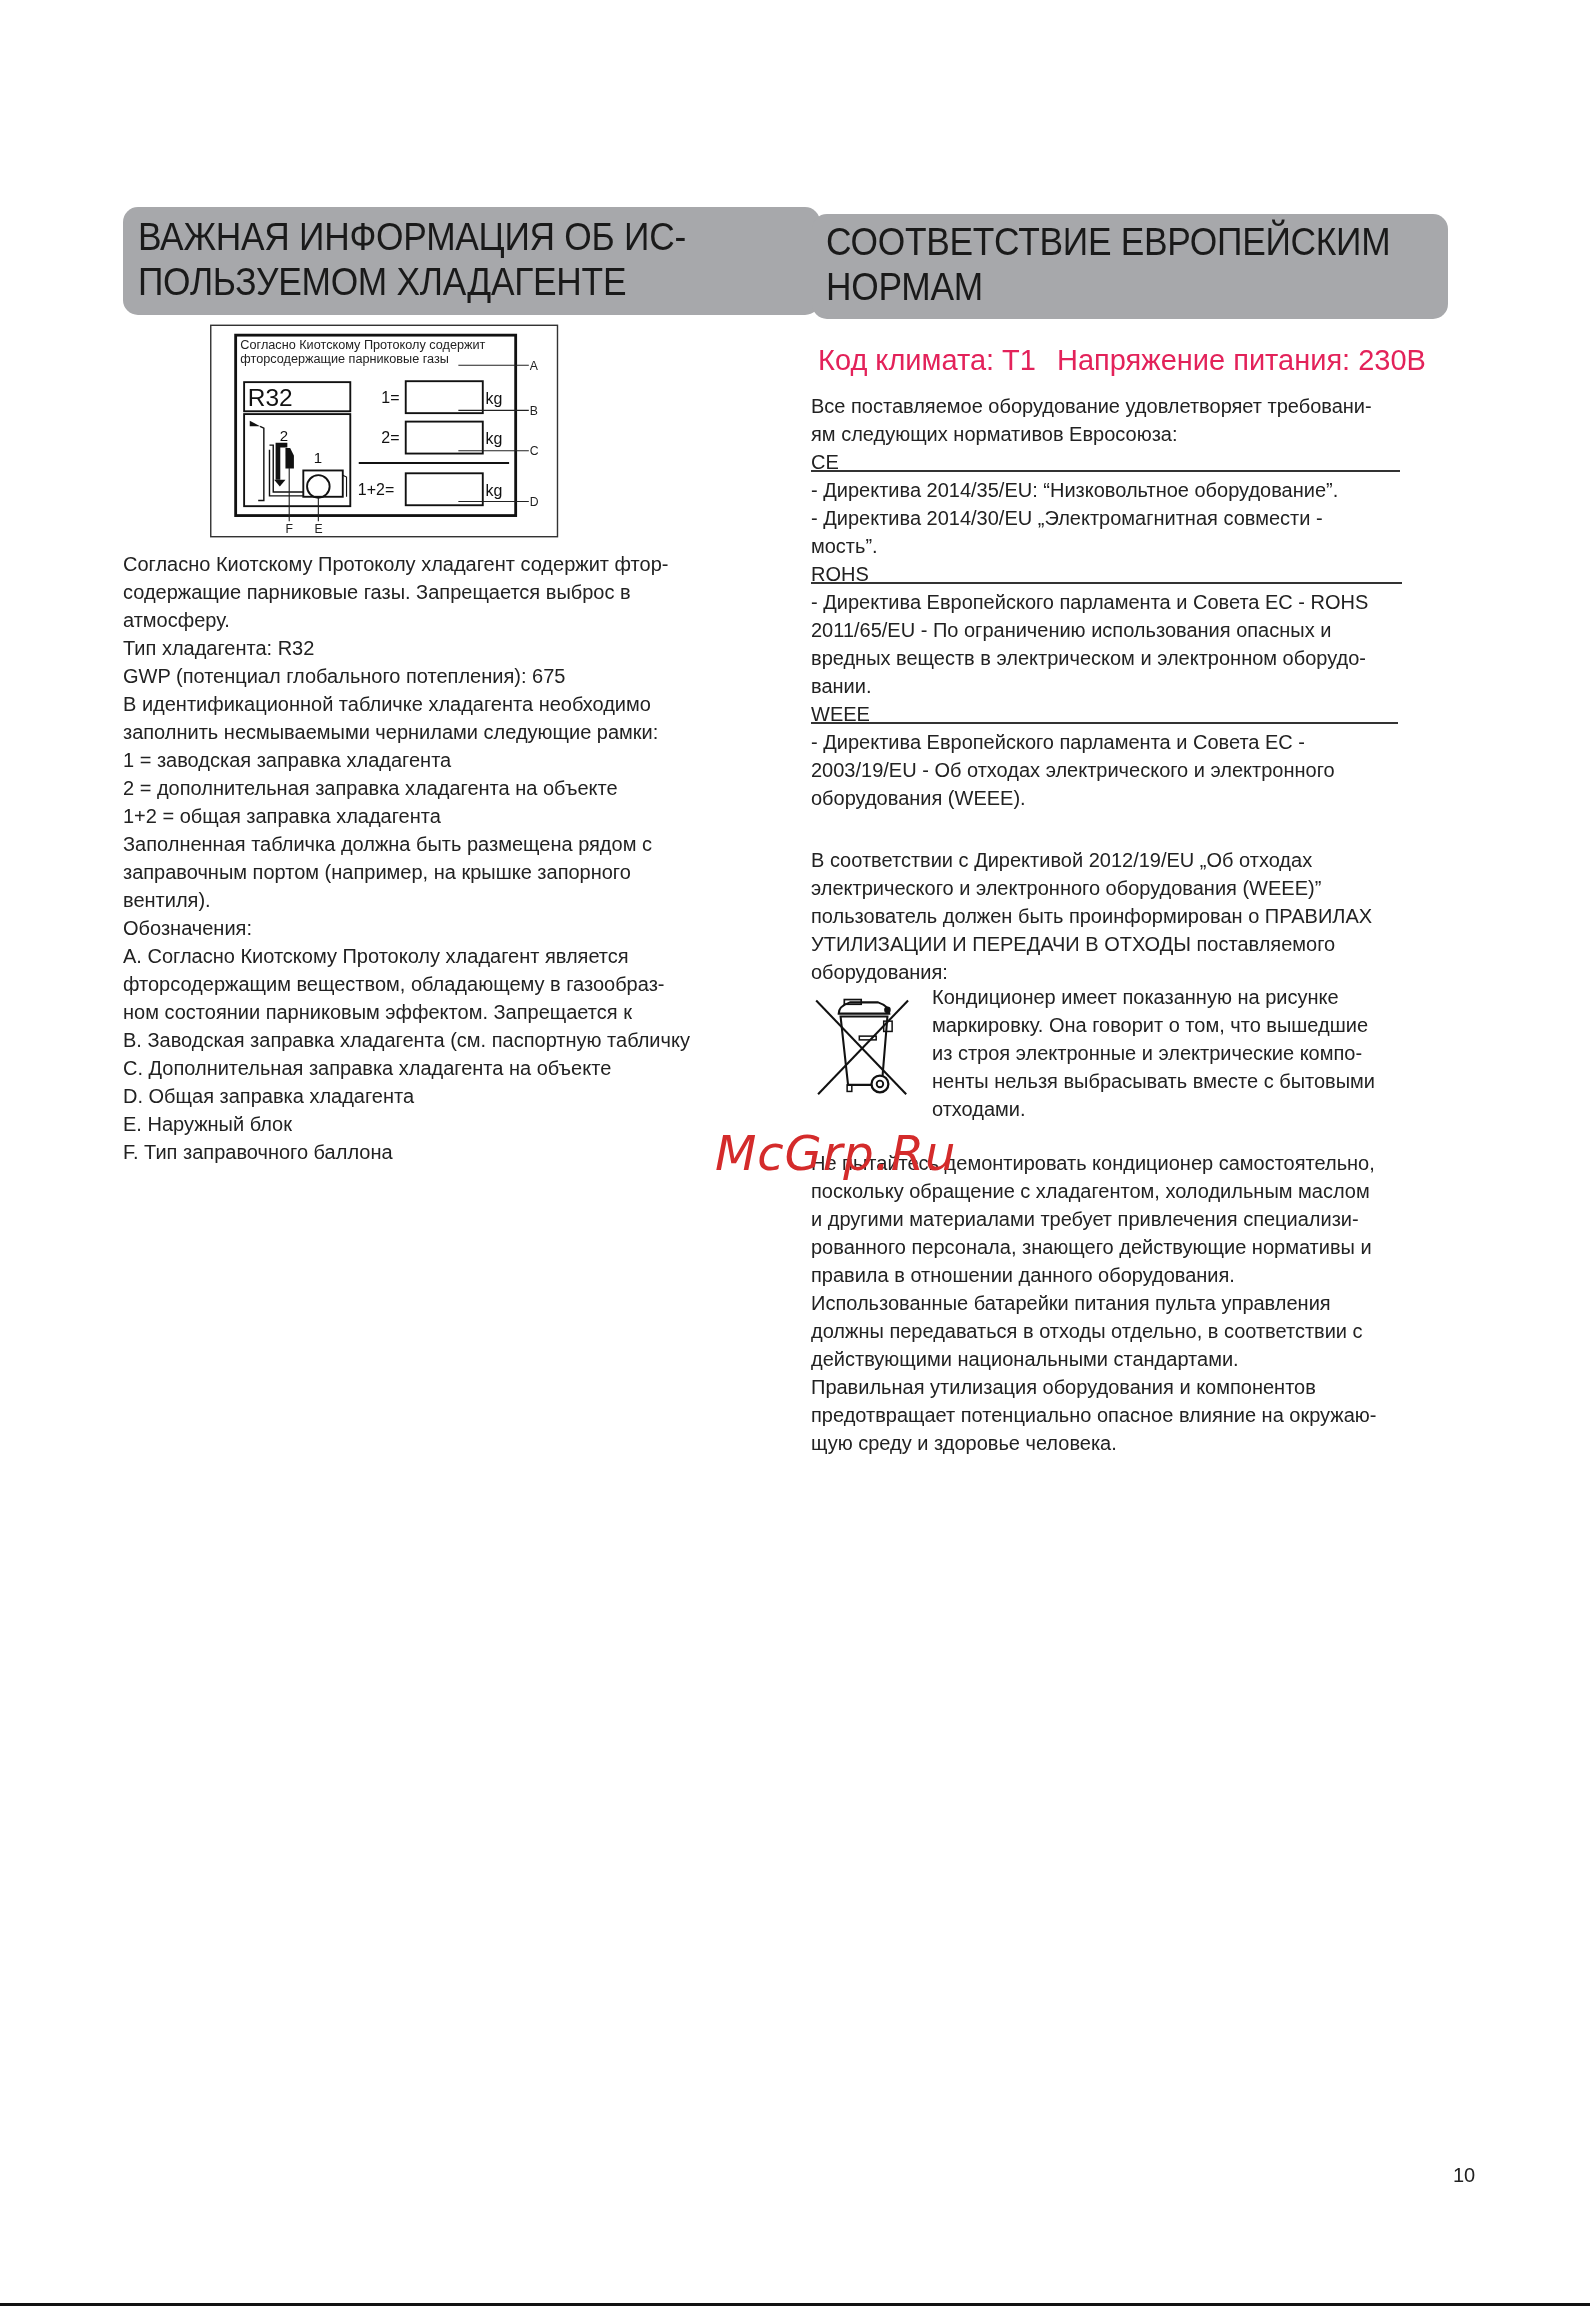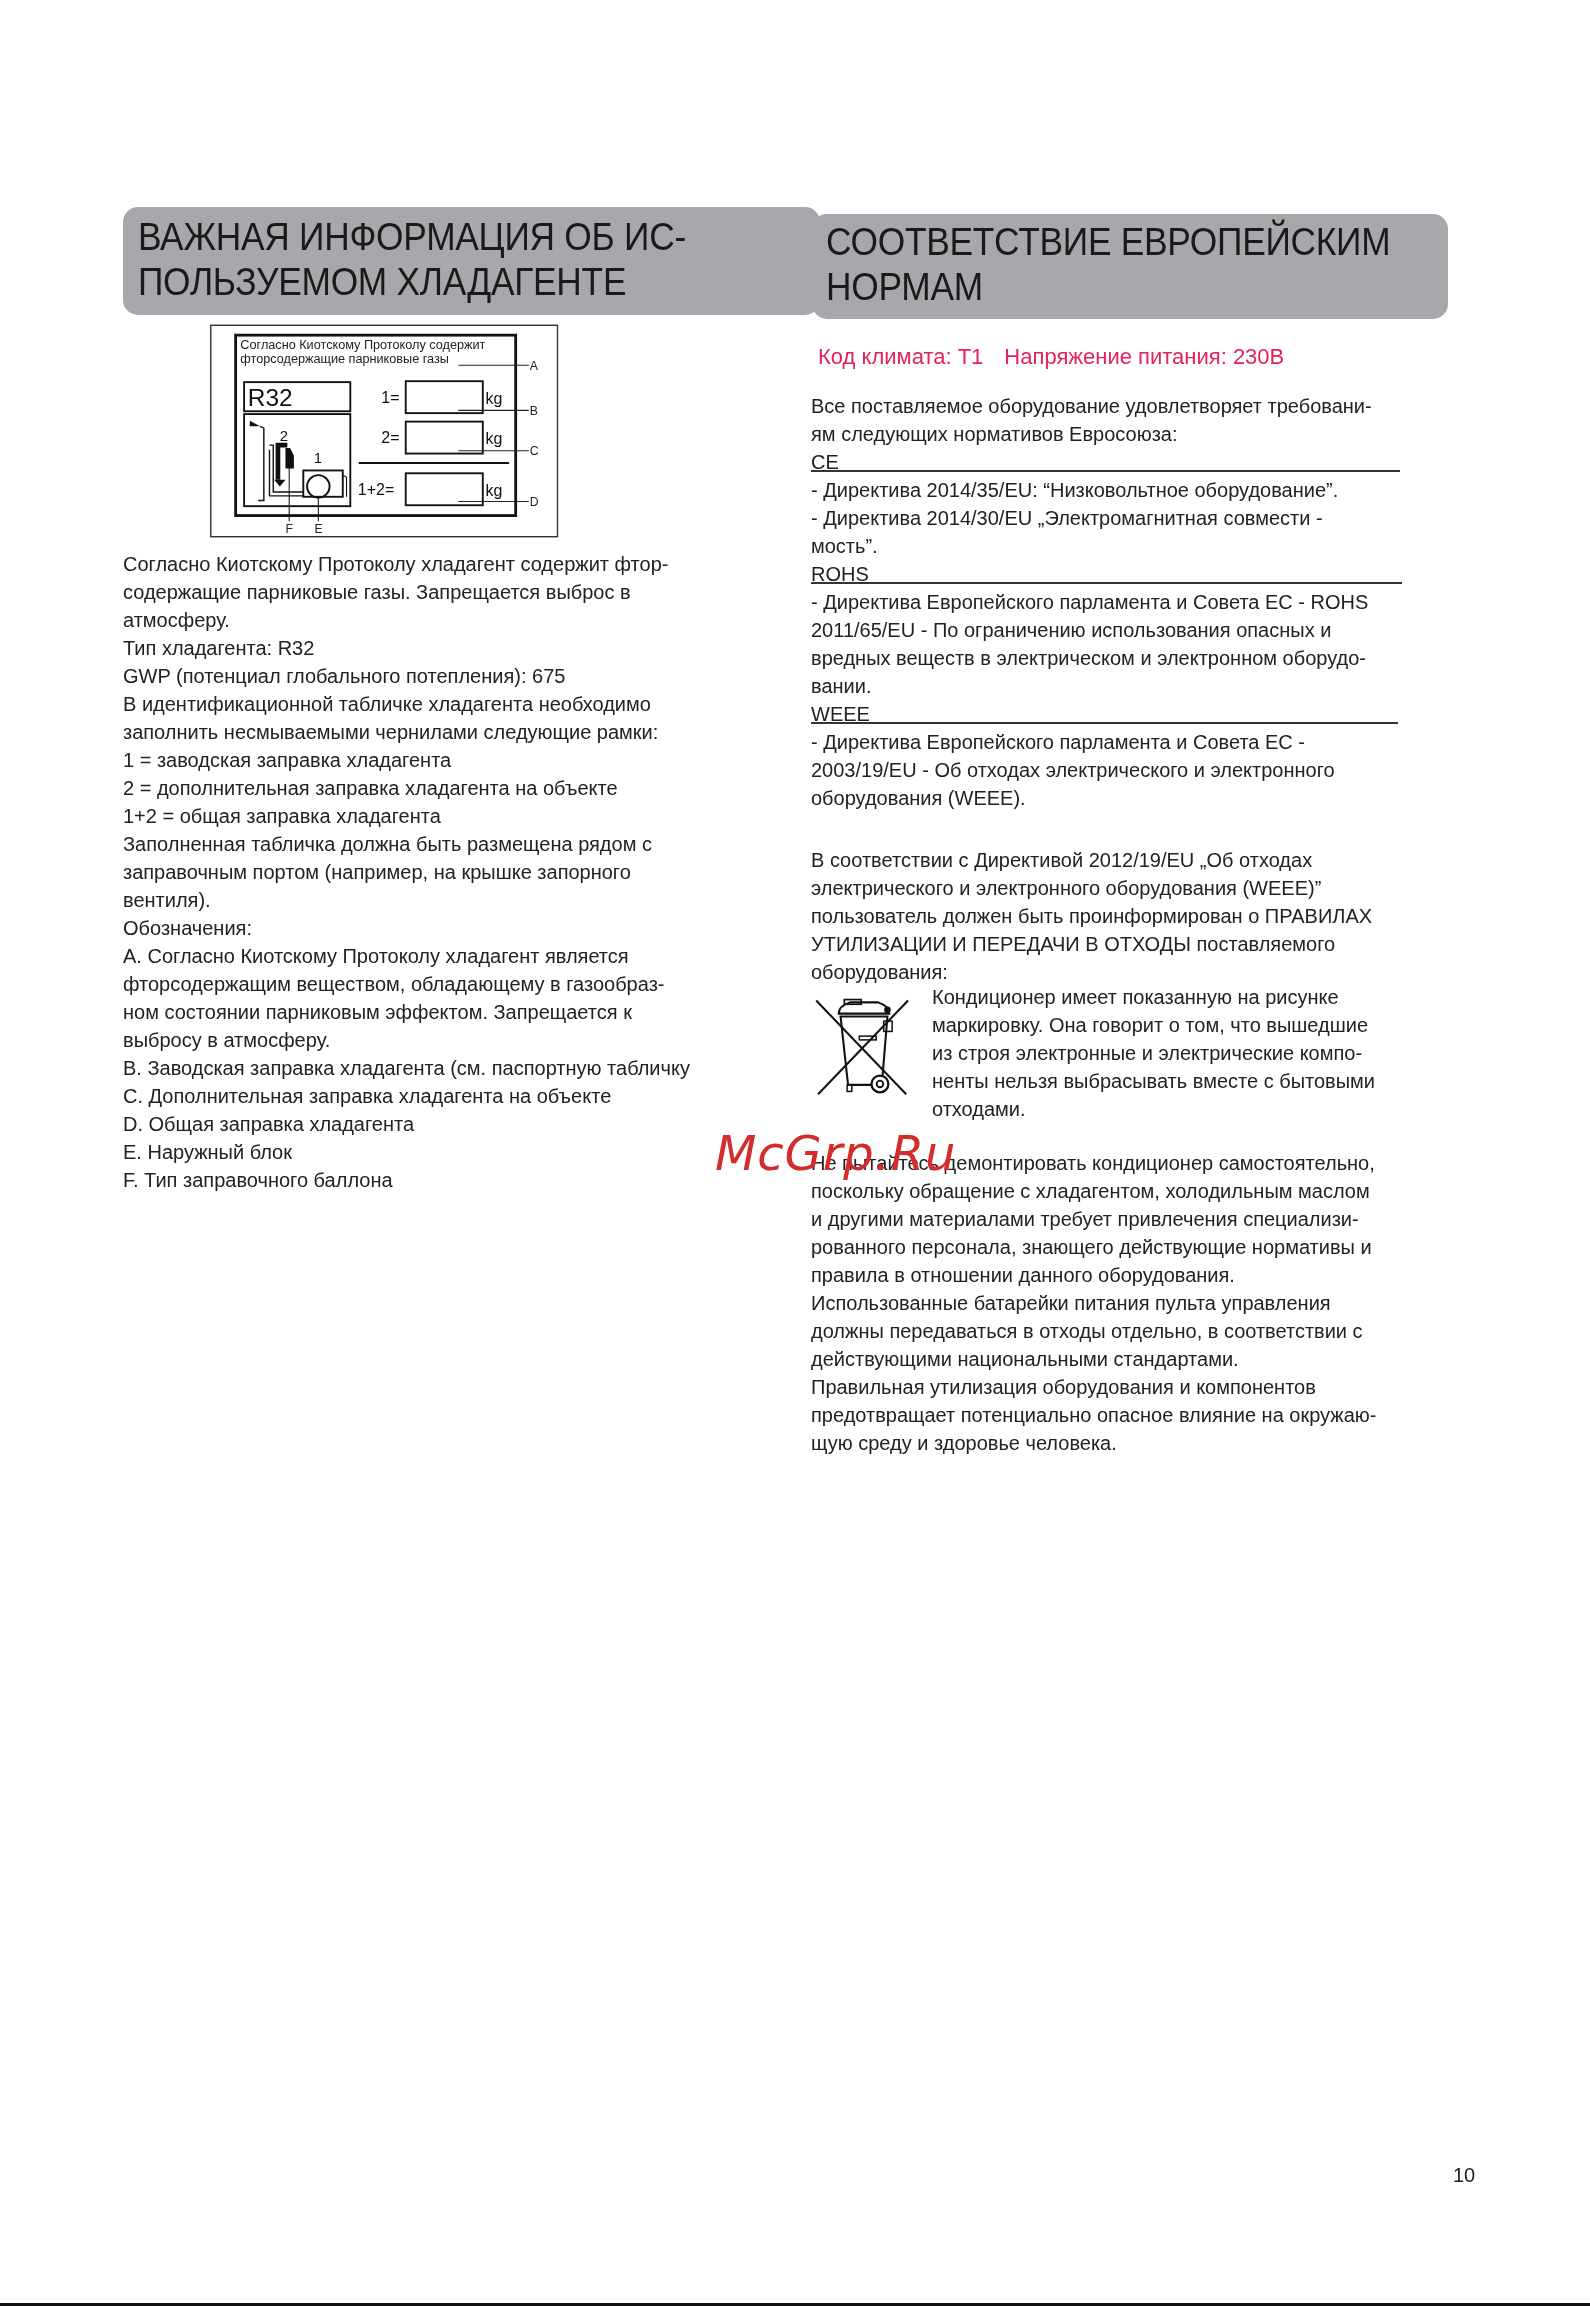--- a/index.html
+++ b/index.html
@@ -4,21 +4,21 @@
 <style>
   html, body { margin:0; padding:0; background:#ffffff; }
   body { width:1590px; height:2306px; position:relative; overflow:hidden;
          font-family:"Liberation Sans", sans-serif; color:#1f1f1f; }
   .hdr { position:absolute; background:#a7a8ab; border-radius:15px;padding-left:44px; }
   .hdr-title { position:absolute; font-size:38px; line-height:45px; color:#1a1a1a; white-space:nowrap; transform:scaleX(0.93); transform-origin:left top; letter-spacing:-0.3px; }
   .col { position:absolute; font-size:20px; line-height:28px; color:#222; }
   .ln { display:block; white-space:nowrap; height:28px; }
   .sec-head { display:block; white-space:nowrap; height:28px; position:relative; }
   .sec-rule { position:absolute; left:0; bottom:3.8px; height:1.9px; background:#333; }
-  .red { color:#e3225a; font-size:22px; }
+  .red { color:#e3225a; font-size:29px; }
   .watermark { position:absolute; left:715px; top:1125px; font-size:48px; font-style:italic; color:#d42b2b; letter-spacing:0.9px; font-family:"DejaVu Sans", sans-serif; }
   .page-num { position:absolute; left:1453px; top:2164px; font-size:20px; color:#222; }
   .bottom-rule { position:absolute; left:0; top:2303px; width:1590px; height:2.8px; background:#111; }
   svg text { font-family:"Liberation Sans", sans-serif; }
 </style>
 </head>
 <body>
 
 <div class="hdr" style="left:123px; top:207px; width:653px; height:108px;">
   <div class="hdr-title" style="left:15px; top:7.5px;">
@@ -90,21 +90,20 @@
   <span class="ln">1 = заводская заправка хладагента</span>
   <span class="ln">2 = дополнительная заправка хладагента на объекте</span>
   <span class="ln">1+2 = общая заправка хладагента</span>
   <span class="ln">Заполненная табличка должна быть размещена рядом с</span>
   <span class="ln">заправочным портом (например, на крышке запорного</span>
   <span class="ln">вентиля).</span>
   <span class="ln">Обозначения:</span>
   <span class="ln">А. Согласно Киотскому Протоколу хладагент является</span>
   <span class="ln">фторсодержащим веществом, обладающему в газообраз-</span>
   <span class="ln">ном состоянии парниковым эффектом. Запрещается к</span>
-  <span class="ln">выбросу в атмосферу.</span>
   <span class="ln">В. Заводская заправка хладагента (см. паспортную табличку</span>
   <span class="ln">С. Дополнительная заправка хладагента на объекте</span>
   <span class="ln">D. Общая заправка хладагента</span>
   <span class="ln">Е. Наружный блок</span>
   <span class="ln">F. Тип заправочного баллона</span>
 </div>
 
 <div class="hdr" style="left:812px; top:214px; width:592px; height:105px;">
   <div class="hdr-title" style="left:14px; top:5.6px;">
     <span class="ln" style="height:45px;">СООТВЕТСТВИЕ ЕВРОПЕЙСКИМ</span>

